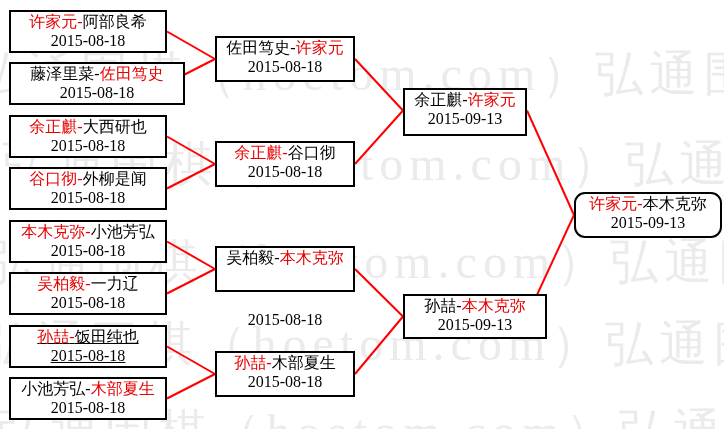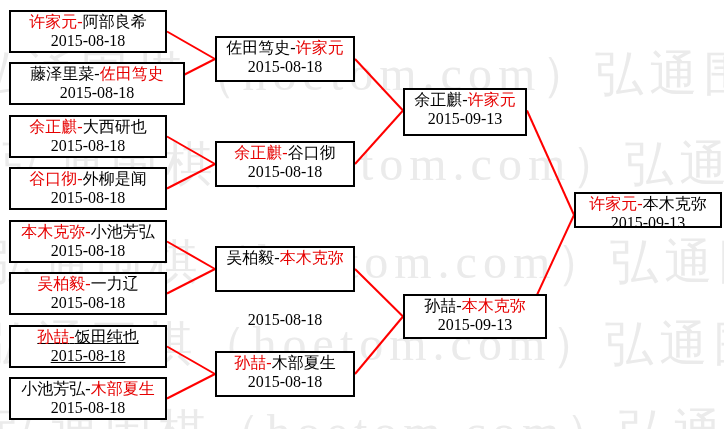--- a/index.html
+++ b/index.html
@@ -101,18 +101,18 @@
         <div class="date">2015-08-18</div>
       </div>
       <div class="match" style="left: 403px; top: 88px; width: 124px; height: 48px;">
         <div class="names"><span class="l">余正麒</span><span class="l">-</span><span class="w">许家元</span></div>
         <div class="date">2015-09-13</div>
       </div>
       <div class="match" style="left: 403px; top: 294px; width: 144px; height: 45px;">
         <div class="names"><span class="l">孙喆</span><span class="l">-</span><span class="w">本木克弥</span></div>
         <div class="date">2015-09-13</div>
       </div>
-      <div class="match" style="left: 574px; top: 192px; width: 148px; height: 36px;">
+      <div class="match" style="left: 574px; top: 192px; width: 148px; height: 46px; border-radius: 11px;">
         <div class="names"><span class="w">许家元</span><span class="w">-</span><span class="l">本木克弥</span></div>
         <div class="date">2015-09-13</div>
       </div>
     </div>
 </div>
 
 </body></html>

